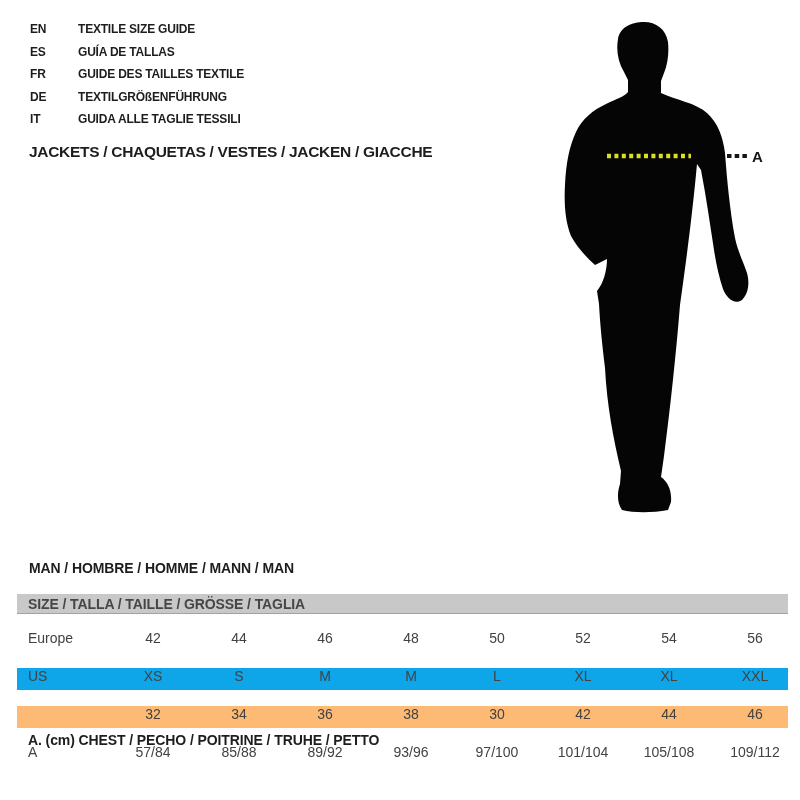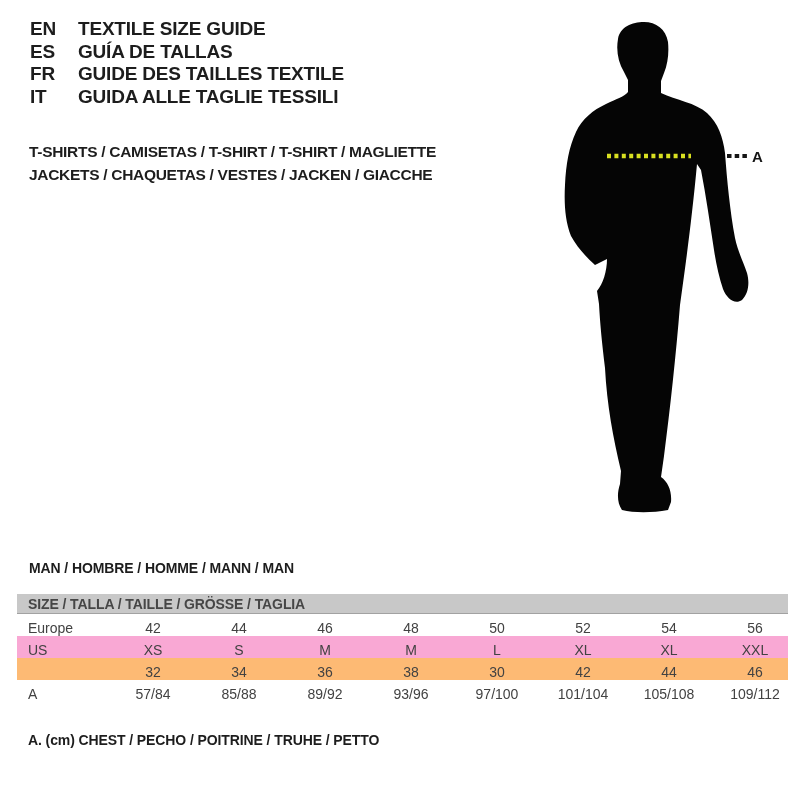--- a/index.html
+++ b/index.html
@@ -1,40 +1,40 @@
 <!DOCTYPE html>
 <html><head>
 <meta charset="utf-8">
 <style>
   html,body{margin:0;padding:0;background:#fff;}
   .page{position:relative;width:800px;height:800px;background:#ffffff;overflow:hidden;
         font-family:"Liberation Sans",sans-serif;color:#1d1d1d;}
 
   
   .lang-block{position:absolute;left:30px;top:18px;}
-  .lang-row{display:flex;height:22.5px;align-items:center;font-size:19px;font-weight:700;letter-spacing:-0.2px;}
+  .lang-row{display:flex;height:22.5px;align-items:center;font-size:12px;font-weight:700;letter-spacing:-0.2px;}
   .lang-code{width:48px;flex:0 0 auto;}
   .lang-label{white-space:nowrap;}
 
   
   .cat-block{position:absolute;left:29px;top:140px;font-size:15.5px;font-weight:700;
              line-height:23px;letter-spacing:-0.3px;white-space:nowrap;}
 
   
   .figure-svg{position:absolute;left:530px;top:10px;}
   .figure-svg text{font-family:"Liberation Sans",sans-serif;}
 
   
   .section-title{position:absolute;left:29px;top:560px;font-size:14px;font-weight:700;letter-spacing:-0.1px;}
 
   
   .size-table{position:absolute;left:17px;top:594px;width:781px;font-size:14px;color:#424242;}
   .table-header{width:771px;height:20px;line-height:20px;padding-left:11px;box-sizing:border-box;
                 font-weight:600;color:#464646;border-bottom:1px solid #a2a2a2;letter-spacing:-0.1px;}
-  .table-row{display:flex;width:771px;height:22px;align-items:flex-end;}
+  .table-row{display:flex;width:771px;height:22px;align-items:flex-start;margin-top:16px;}
   .cell{flex:0 0 auto;}
   .label-cell{width:93px;padding-left:11px;box-sizing:border-box;text-align:left;}
   .value-cell{width:86px;text-align:center;}
 
   
   .footnote{position:absolute;left:28px;top:732px;font-size:14px;font-weight:700;letter-spacing:-0.1px;}
 </style>
 </head>
 <body>
 
@@ -47,27 +47,30 @@
       </div>
       <div class="lang-row">
         <span class="lang-code">ES</span>
         <span class="lang-label">GUÍA DE TALLAS</span>
       </div>
       <div class="lang-row">
         <span class="lang-code">FR</span>
         <span class="lang-label">GUIDE DES TAILLES TEXTILE</span>
       </div>
       <div class="lang-row">
+        <span class="lang-code">DE</span>
+        <span class="lang-label">TEXTILGRÖßENFÜHRUNG</span>
+      </div>
+      <div class="lang-row">
         <span class="lang-code">IT</span>
         <span class="lang-label">GUIDA ALLE TAGLIE TESSILI</span>
       </div>
     </div>
 
   <div class="cat-block">
-    <div>T-SHIRTS / CAMISETAS / T-SHIRT / T-SHIRT / MAGLIETTE</div>
     <div>JACKETS / CHAQUETAS / VESTES / JACKEN / GIACCHE</div>
   </div>
 
   <svg class="figure-svg" width="270" height="520" viewBox="530 10 270 520" xmlns="http://www.w3.org/2000/svg">
     <path d="M644,22
              C656,22 666,29 668,42
              C669,53 668,63 664,73
              L661,81 L661,93
              C676,100 696,103 707,113
              C718,123 723,137 725,153
@@ -113,21 +116,21 @@
           <div class="cell label-cell">Europe</div>
           <div class="cell value-cell">42</div>
           <div class="cell value-cell">44</div>
           <div class="cell value-cell">46</div>
           <div class="cell value-cell">48</div>
           <div class="cell value-cell">50</div>
           <div class="cell value-cell">52</div>
           <div class="cell value-cell">54</div>
           <div class="cell value-cell">56</div>
         </div>
-        <div class="table-row shaded" style="background: #f9a8d4;">
+        <div class="table-row shaded" style="background: #0ea5e9;">
           <div class="cell label-cell">US</div>
           <div class="cell value-cell">XS</div>
           <div class="cell value-cell">S</div>
           <div class="cell value-cell">M</div>
           <div class="cell value-cell">M</div>
           <div class="cell value-cell">L</div>
           <div class="cell value-cell">XL</div>
           <div class="cell value-cell">XL</div>
           <div class="cell value-cell">XXL</div>
         </div>

